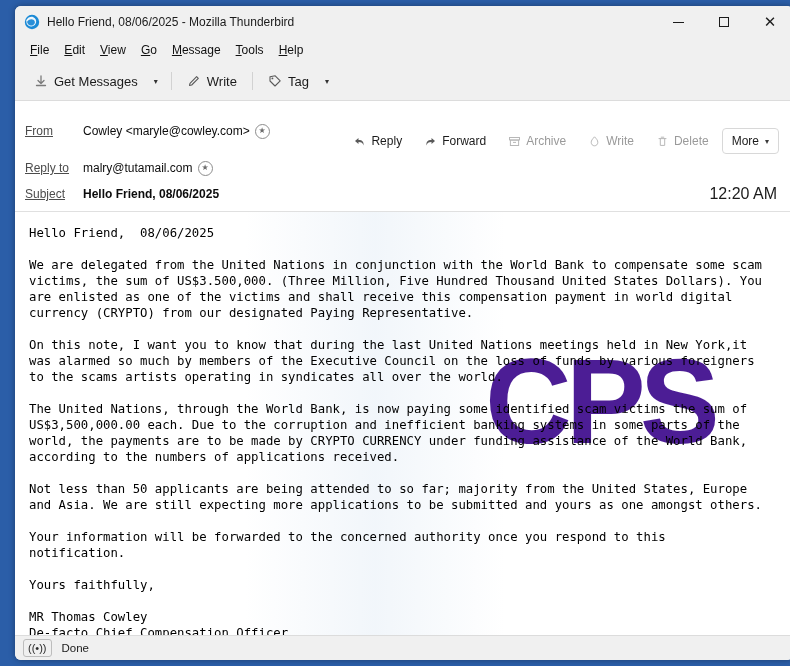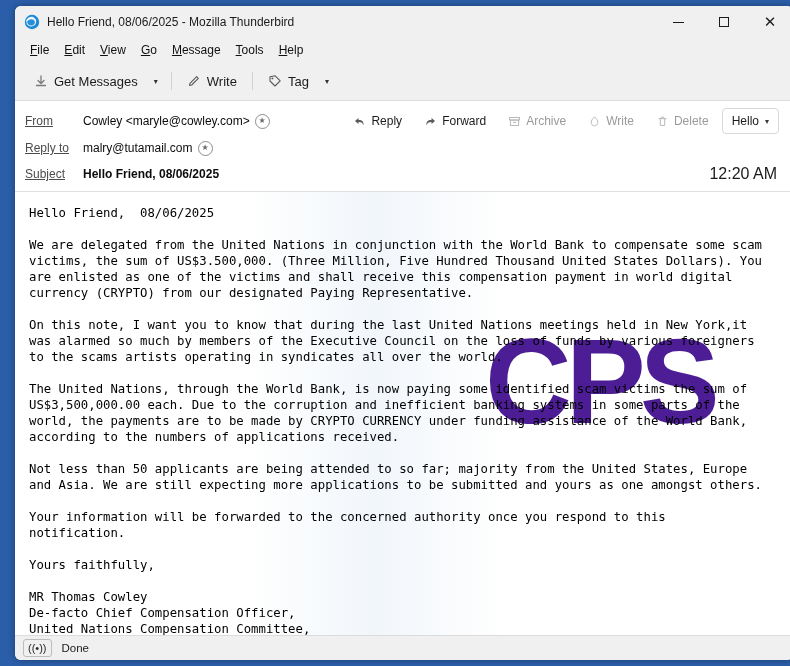--- a/index.html
+++ b/index.html
@@ -167,20 +167,21 @@
     display: flex;
     align-items: center;
     gap: 5px;
     height: 24px;
     padding: 0 9px;
     border-radius: 4px;
     font-size: 12px;
     color: #1b1b1b;
     background: transparent;
     white-space: nowrap;
+    margin-top: 20px;
   }
   .act-btn.dim { color: #9a9a9a; }
   .act-ico { font-size: 11px; line-height: 1; }
   .act-ico.dim { color: #b0b0b0; }
   .more-caret { font-size: 8px; margin-left: 1px; color: #3a3a3a; }
 
   
   .msgbody {
     flex: 1 1 auto;
     background: #ffffff;
@@ -347,21 +348,21 @@
             </svg>
             <span>Write</span>
           </div>
           <div class="act-btn dim">
             <svg width="13" height="13" viewBox="0 0 13 13" class="act-ico dim">
               <path d="M3 3.6 L10 3.6 M4.3 3.6 L4.3 10.4 L8.7 10.4 L8.7 3.6 M5.2 2.2 L7.8 2.2" fill="none" stroke="#b8b8b8" stroke-width="1" stroke-linecap="round"></path>
             </svg>
             <span>Delete</span>
           </div>
           <div class="act-btn" style="border:1px solid #d8d8d8;">
-            <span>Hello</span>
+            <span>More</span>
             <span class="more-caret">▾</span>
           </div>
         </div>
       </div>
 
       <div class="hdr-row">
         <div class="hdr-label">Reply to</div>
         <div class="hdr-value">
           <span>malry@tutamail.com</span>
           <span class="star-badge">★</span>

